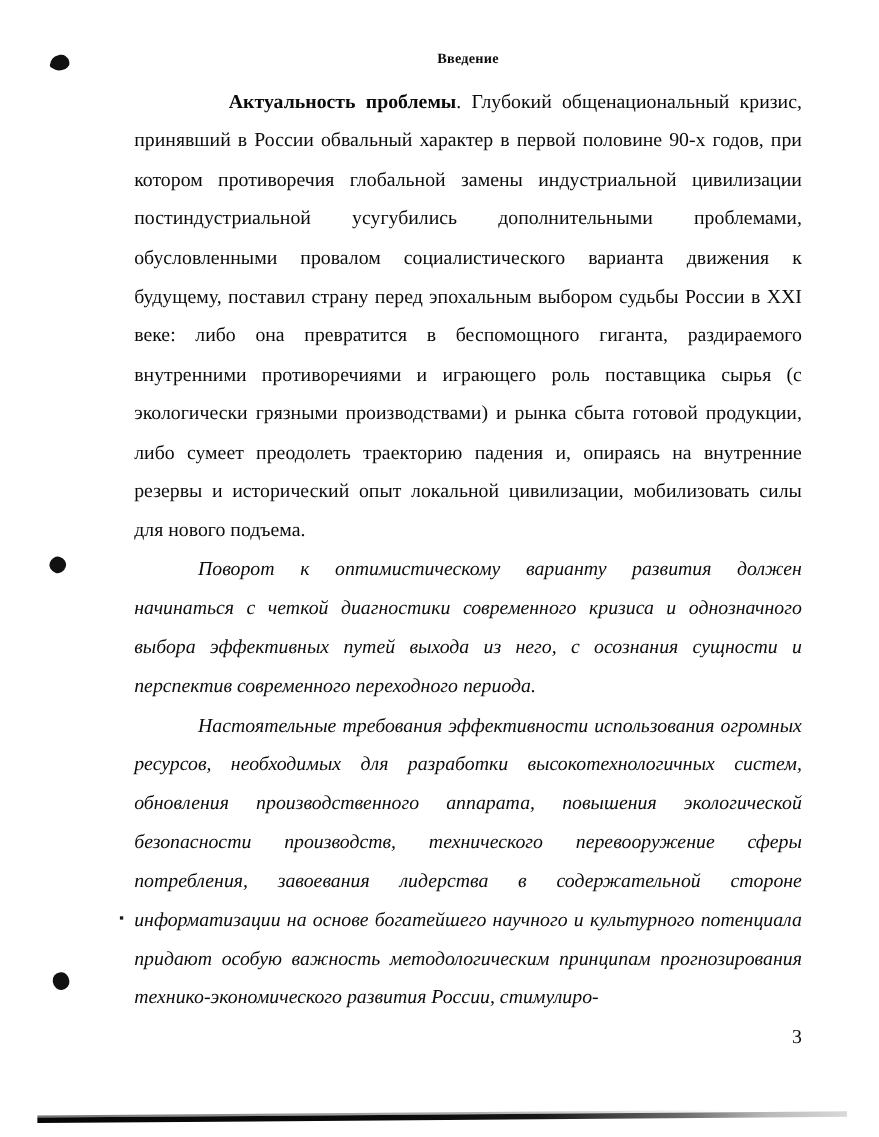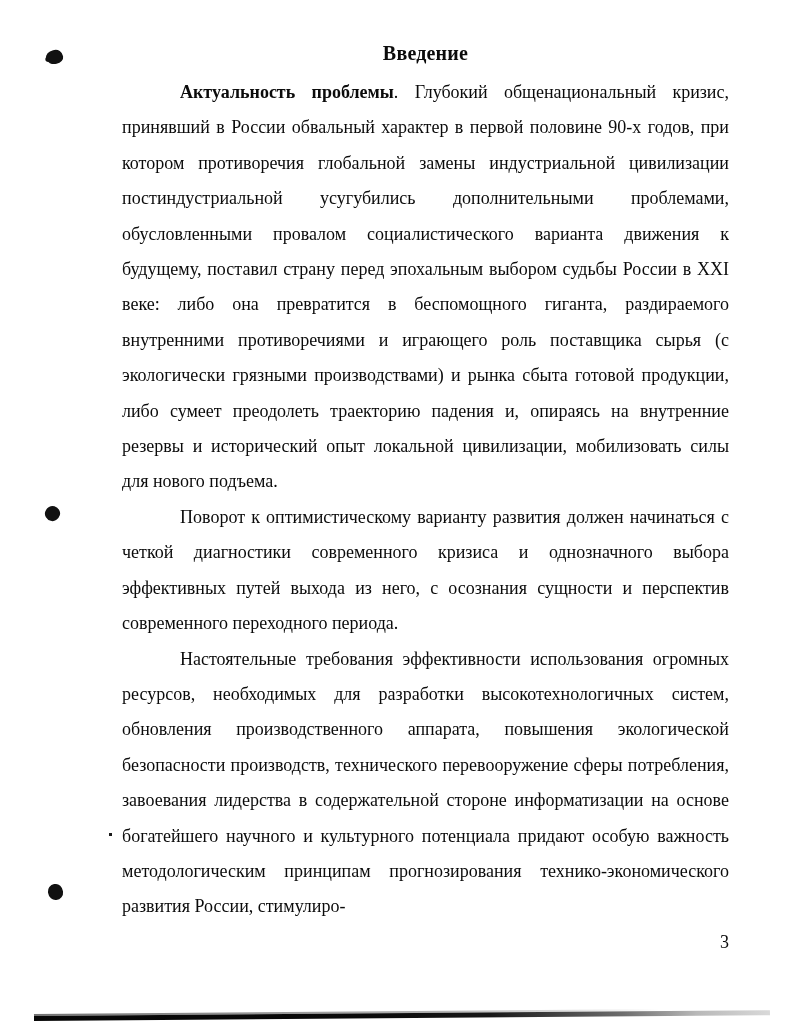--- a/index.html
+++ b/index.html
@@ -80,40 +80,42 @@
   
   .doc {
     position: absolute;
     left: 122px;
     top: 40px;
     width: 607px;
   }
   .doc-heading {
     text-align: center;
     font-weight: bold;
-    font-size: 20px;
+    font-size: 13px;
     line-height: 26px;
     letter-spacing: 0.2px;
     margin: 0 0 9px 0;
   }
   p.para {
     margin: 0;
     text-align: justify;
     text-justify: inter-word;
     font-size: 18px;
     line-height: 35.4px;
     text-indent: 58px;
     -webkit-hyphens: none;
     hyphens: none;
   }
   p.para .lead {
     font-weight: bold;
+    margin-left: 28px;
   }
   p.para + p.para {
     margin-top: 0;
+    font-style: italic;
   }
 
   
   .page-number {
     position: absolute;
     left: 0;
     top: 930px;
     width: 729px;
     text-align: right;
     font-size: 18px;

